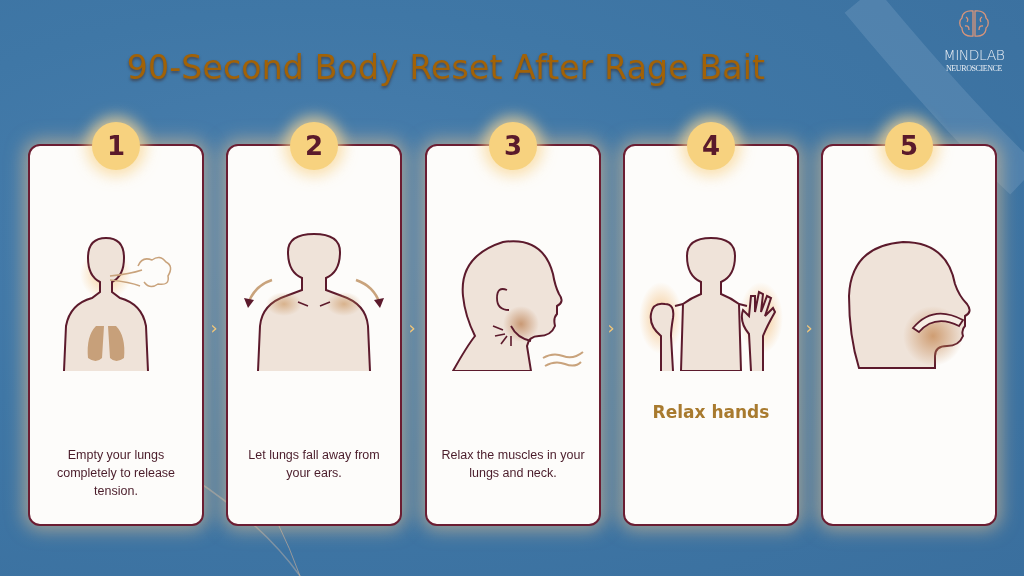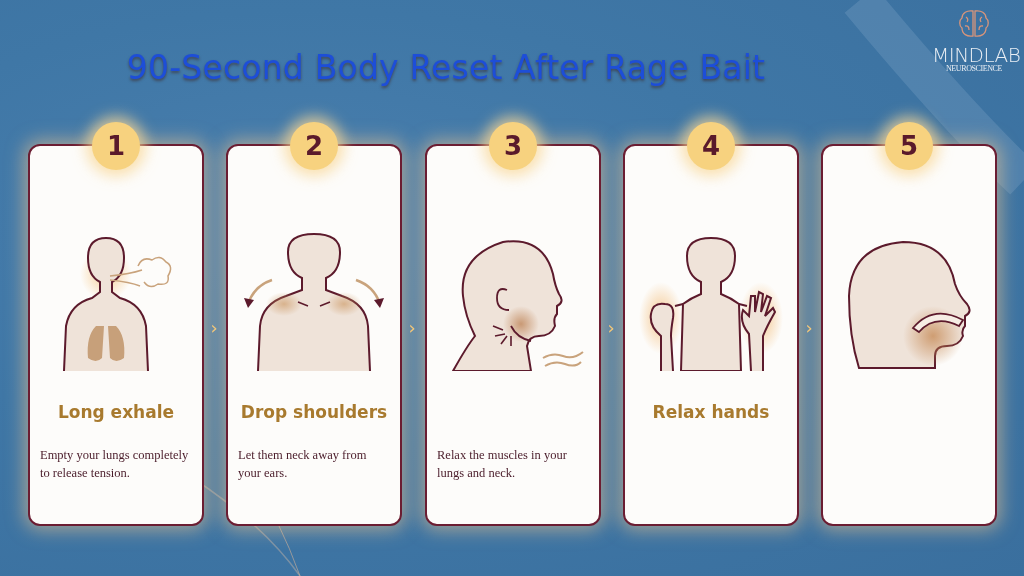--- a/index.html
+++ b/index.html
@@ -5,26 +5,26 @@
   html, body { margin: 0; padding: 0; }
   body {
     width: 1024px; height: 576px; overflow: hidden; position: relative;
     background: radial-gradient(ellipse at 30% 40%, #4a7fae 0%, #3f77a6 45%, #3a6f9e 100%);
     font-family: "Liberation Sans", sans-serif;
   }
   .bg-swoosh { position: absolute; inset: 0; pointer-events: none; }
   .title {
     position: absolute; left: 0; width: 892px; top: 48px; text-align: center;
     font-family: "DejaVu Sans", sans-serif; font-size: 33px; font-weight: normal;
-    color: #1d4ed8; letter-spacing: 0.2px;
+    color: #a16207; letter-spacing: 0.2px;
     text-shadow: 0 2px 3px rgba(60,30,20,0.55);
   }
   .logo { position: absolute; left: 932px; top: 8px; width: 84px; text-align: center; }
   .logo svg { display: block; margin: 0 auto; }
-  .logo .brand { color: #e9eef4; font-family: "DejaVu Sans", sans-serif; font-size: 20px; font-weight: 300; letter-spacing: -0.5px; line-height: 18px; margin-top: 6px; }
+  .logo .brand { color: #e9eef4; font-family: "DejaVu Sans", sans-serif; font-size: 14px; font-weight: 300; letter-spacing: -0.5px; line-height: 18px; margin-top: 6px; }
   .logo .sub { color: #e9eef4; font-family: Liberation Serif, serif; font-size: 8px; letter-spacing: -0.4px; line-height: 10px; }
 
   .card {
     position: absolute; top: 144px; width: 172px; height: 378px;
     background: #fdfcfa; border: 2px solid #6b1d32; border-radius: 12px;
     box-shadow: 0 0 18px 4px rgba(245,200,140,0.55);
   }
   .badge {
     position: absolute; top: -24px; left: 50%; margin-left: -24px;
     width: 48px; height: 48px; border-radius: 50%;
@@ -34,22 +34,22 @@
     box-shadow: 0 0 14px 6px rgba(248,215,150,0.75);
   }
   .illus { position: absolute; left: 0; top: 40px; width: 172px; height: 185px; }
   .step-title {
     position: absolute; left: 4px; right: 4px; top: 238px; height: 56px;
     display: flex; align-items: center; justify-content: center; text-align: center;
     font-family: "DejaVu Sans", sans-serif; font-weight: bold; font-size: 17px; line-height: 22px;
     color: #a87a2e;
   }
   .step-desc {
-    position: absolute; left: 10px; right: 10px; top: 300px; text-align: left;
-    font-family: Liberation Serif, serif; font-size: 12.5px; line-height: 18px; color: #4a1c2a;
+    position: absolute; left: 10px; right: 10px; top: 300px; text-align: center;
+    font-family: Liberation Sans, sans-serif; font-size: 12.5px; line-height: 18px; color: #4a1c2a;
   }
   .arrow {
     position: absolute; top: 318px; width: 14px; height: 20px;
     color: #f4c777; font-size: 18px; line-height: 20px; text-align: center;
     font-family: "DejaVu Sans", sans-serif;
   }
 </style>
 </head>
 <body>
 
@@ -81,21 +81,20 @@
           <stop offset="0" stop-color="#f3b968" stop-opacity="0.7"></stop>
           <stop offset="1" stop-color="#f3b968" stop-opacity="0"></stop>
         </radialGradient>
     </defs>
     <circle cx="76" cy="88" r="26" fill="url(#g1)"></circle>
     <path d="M34 185 L36 140 Q40 118 62 112 L70 106 L70 96 Q58 90 58 72 Q58 52 76 52 Q94 52 94 72 Q94 90 82 96 L82 106 L90 112 Q112 118 116 140 L118 185" fill="#efe3d9" stroke="#5c1a2c" stroke-width="2"></path>
     <path d="M66 140 Q56 150 58 172 Q66 178 72 172 L74 140 Z M86 140 Q96 150 94 172 Q86 178 80 172 L78 140 Z" fill="#b98a5a" opacity="0.75"></path>
     <path d="M80 90 Q100 88 112 84 M80 94 Q100 96 110 100" stroke="#c9a37c" stroke-width="1.5" fill="none"></path>
     <path d="M108 80 Q112 70 122 74 Q130 68 136 76 Q144 80 138 90 Q140 100 128 98 Q120 104 114 96" fill="none" stroke="#c9a37c" stroke-width="1.5"></path>
   </svg>
-  <div class="step-title">Long exhale</div>
   <div class="step-desc">Empty your lungs completely to release tension.</div>
 </div>
 
 <div class="arrow" style="left:207px;">›</div>
 
 <div class="card" style="left:226px;">
   <div class="badge">2</div>
   <svg class="illus" viewBox="0 0 172 185">
     <defs>
       <radialGradient id="g2" cx="50%" cy="50%" r="50%">
@@ -105,22 +104,21 @@
     </defs>
     <path d="M30 185 L32 140 Q34 118 58 110 L74 104 L74 92 Q60 86 60 66 Q60 48 86 48 Q112 48 112 66 Q112 86 98 92 L98 104 L114 110 Q138 118 140 140 L142 185" fill="#efe3d9" stroke="#5c1a2c" stroke-width="2"></path>
     <ellipse cx="56" cy="118" rx="18" ry="12" fill="url(#g2)"></ellipse>
     <ellipse cx="116" cy="118" rx="18" ry="12" fill="url(#g2)"></ellipse>
     <path d="M70 116 L80 120 M102 116 L92 120" stroke="#5c1a2c" stroke-width="1.5"></path>
     <path d="M44 94 Q26 100 20 118" stroke="#c9a37c" stroke-width="2.5" fill="none"></path>
     <path d="M16 112 L20 122 L26 114" fill="#5c1a2c"></path>
     <path d="M128 94 Q146 100 152 118" stroke="#c9a37c" stroke-width="2.5" fill="none"></path>
     <path d="M146 114 L152 122 L156 112" fill="#5c1a2c"></path>
   </svg>
-  <div class="step-title">Drop shoulders</div>
-  <div class="step-desc">Let them neck away from your ears.</div>
+  <div class="step-desc">Let lungs fall away from your ears.</div>
 </div>
 
 <div class="arrow" style="left:405px;">›</div>
 
 <div class="card" style="left:425px;">
   <div class="badge">3</div>
   <svg class="illus" viewBox="0 0 172 185">
     <defs>
       <radialGradient id="g3" cx="50%" cy="50%" r="50%">
           <stop offset="0" stop-color="#b97a4a" stop-opacity="0.7"></stop>

